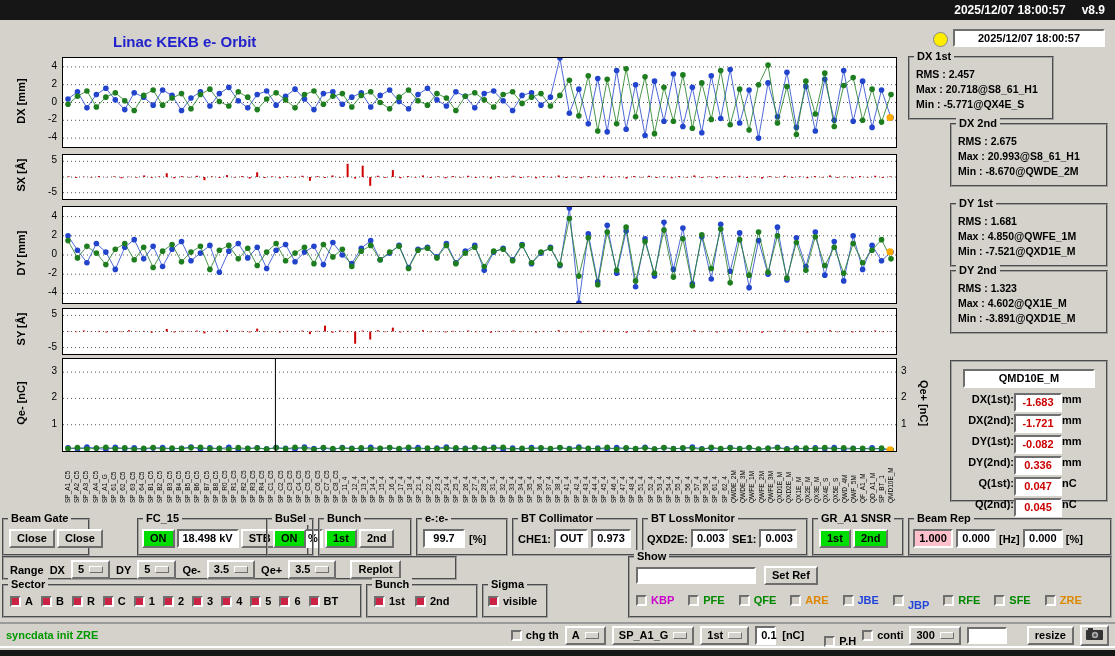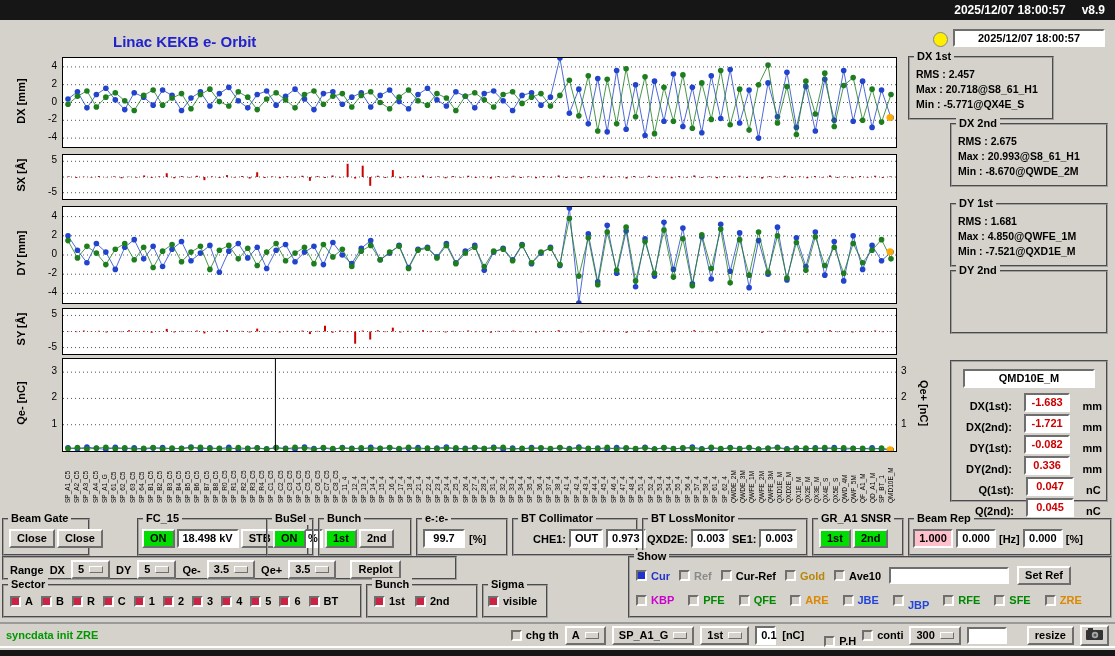--- a/index.html
+++ b/index.html
@@ -30,21 +30,21 @@
     border-right:2px solid #6e6e6e;border-bottom:2px solid #6e6e6e;padding:1px 5px;font-size:11px;font-weight:bold;line-height:13px;}
   .dash{display:inline-block;width:12px;height:5px;background:#d4d2ca;border-top:1px solid #fff;border-left:1px solid #fff;
     border-right:1px solid #6e6e6e;border-bottom:1px solid #6e6e6e;margin-left:5px;}
   .cb{display:inline-flex;align-items:center;gap:4px;}
   .cbbox{width:11px;height:11px;background:#d0ccc4;border-top:2px solid #6e6e6e;border-left:2px solid #6e6e6e;
     border-right:2px solid #fff;border-bottom:2px solid #fff;box-sizing:border-box;flex:none;}
   .cblbl{font-size:11px;font-weight:bold;}
   .sline{font-size:10.5px;font-weight:bold;line-height:15px;white-space:nowrap;}
   .stat-lines{padding:9px 0 0 6px;}
   .qmd-title{display:block;margin:7px auto 4px;width:132px;text-align:center;}
-  .qmd-row{display:flex;align-items:flex-end;gap:12px;padding:1px 4px;}
+  .qmd-row{display:flex;align-items:flex-start;gap:0;padding:1px 4px;}
   .qmd-label{width:58px;text-align:right;font-size:11px;font-weight:bold;}
   .qmd-val{width:48px;color:#cc0000;}
   .qmd-unit{font-weight:bold;}
   .tinput{background:#fff;border-top:2px solid #6e6e6e;border-left:2px solid #6e6e6e;border-right:2px solid #fff;
     border-bottom:2px solid #fff;height:17px;font-family:inherit;font-size:11px;box-sizing:border-box;padding:0 3px;}
   #statusbar{position:absolute;left:0;top:622px;width:1115px;height:26px;background:#d4d2ca;
     border-top:2px solid #9a9a9a;border-bottom:2px solid #fff;display:flex;align-items:center;gap:6px;
     padding:0 6px;box-sizing:border-box;}
   #statusmsg{color:#009900;font-weight:bold;font-size:11px;}
 </style>
@@ -1000,20 +1000,25 @@
 <div class="frame" style="left:950px;top:203px;width:158px;height:64px;">
   <span class="flabel">DY 1st</span>
   <div class="stat-lines">
     <div class="sline">RMS : 1.681</div>
     <div class="sline">Max : 4.850@QWFE_1M</div>
     <div class="sline">Min : -7.521@QXD1E_M</div>
   </div>
 </div>
 <div class="frame" style="left:950px;top:270px;width:158px;height:64px;">
   <span class="flabel">DY 2nd</span>
+  <div class="stat-lines">
+    <div class="sline">RMS : 1.323</div>
+    <div class="sline">Max : 4.602@QX1E_M</div>
+    <div class="sline">Min : -3.891@QXD1E_M</div>
+  </div>
 </div>
 
 <div class="frame" style="left:950px;top:360px;width:158px;height:142px;">
   <span class="inset qmd-title">QMD10E_M</span>
   <div class="qmd-row">
     <span class="qmd-label">DX(1st):</span>
     <span class="inset qmd-val">-1.683</span>
     <span class="qmd-unit">mm</span>
   </div>
   <div class="qmd-row">
@@ -1074,21 +1079,21 @@
 </div>
 <div class="frame" style="left:416px;top:518px;width:92px;height:38px;">
   <span class="flabel">e-:e-</span>
   <div class="frow">
     <span class="inset" style="width:42px;">99.7</span>
     <span style="font-weight:bold;">[%]</span>
   </div>
 </div>
 <div class="frame" style="left:512px;top:518px;width:126px;height:38px;">
   <span class="flabel">BT Collimator</span>
-  <div class="frow" style="gap:3px;padding-left:19px;">
+  <div class="frow" style="gap:3px;padding-left:4px;">
     <span style="font-weight:bold;">CHE1:</span>
     <span class="inset" style="width:34px;">OUT</span>
     <span class="inset" style="width:40px;">0.973</span>
   </div>
 </div>
 <div class="frame" style="left:642px;top:518px;width:166px;height:38px;">
   <span class="flabel">BT LossMonitor</span>
   <div class="frow" style="gap:3px;padding-left:3px;">
     <span style="font-weight:bold;">QXD2E:</span>
     <span class="inset" style="width:38px;">0.003</span>
@@ -1215,42 +1220,20 @@
           <span class="cbbox" style="background: rgb(204, 34, 68);"></span>
           <span class="cblbl">visible</span>
         </span>
       </span>
     </div>
 </div>
 
 <div class="frame" style="left:628px;top:556px;width:484px;height:62px;">
   <span class="flabel">Show</span>
   <div class="frow" style="padding:8px 6px 0;gap:8px;">
-    <span style="display:flex;gap:9px;">
-        <span class="cb">
-          <span class="cbbox" style="background: rgb(34, 51, 204);"></span>
-          <span class="cblbl" style="color: rgb(34, 51, 204);">Cur</span>
-        </span>
-        <span class="cb">
-          <span class="cbbox"></span>
-          <span class="cblbl" style="color: rgb(138, 138, 138);">Ref</span>
-        </span>
-        <span class="cb">
-          <span class="cbbox"></span>
-          <span class="cblbl" style="color: rgb(0, 0, 0);">Cur-Ref</span>
-        </span>
-        <span class="cb">
-          <span class="cbbox"></span>
-          <span class="cblbl" style="color: rgb(184, 134, 11);">Gold</span>
-        </span>
-        <span class="cb">
-          <span class="cbbox"></span>
-          <span class="cblbl" style="color: rgb(0, 0, 0);">Ave10</span>
-        </span>
-      </span>
     <input class="tinput" style="width: 120px;" value="">
     <button class="btn">Set Ref</button>
   </div>
   <div class="frow" style="padding:4px 6px 0;">
     <span style="display:flex;gap:14px;">
         <span class="cb">
           <span class="cbbox"></span>
           <span class="cblbl" style="color: rgb(204, 0, 204);">KBP</span>
         </span>
         <span class="cb">

